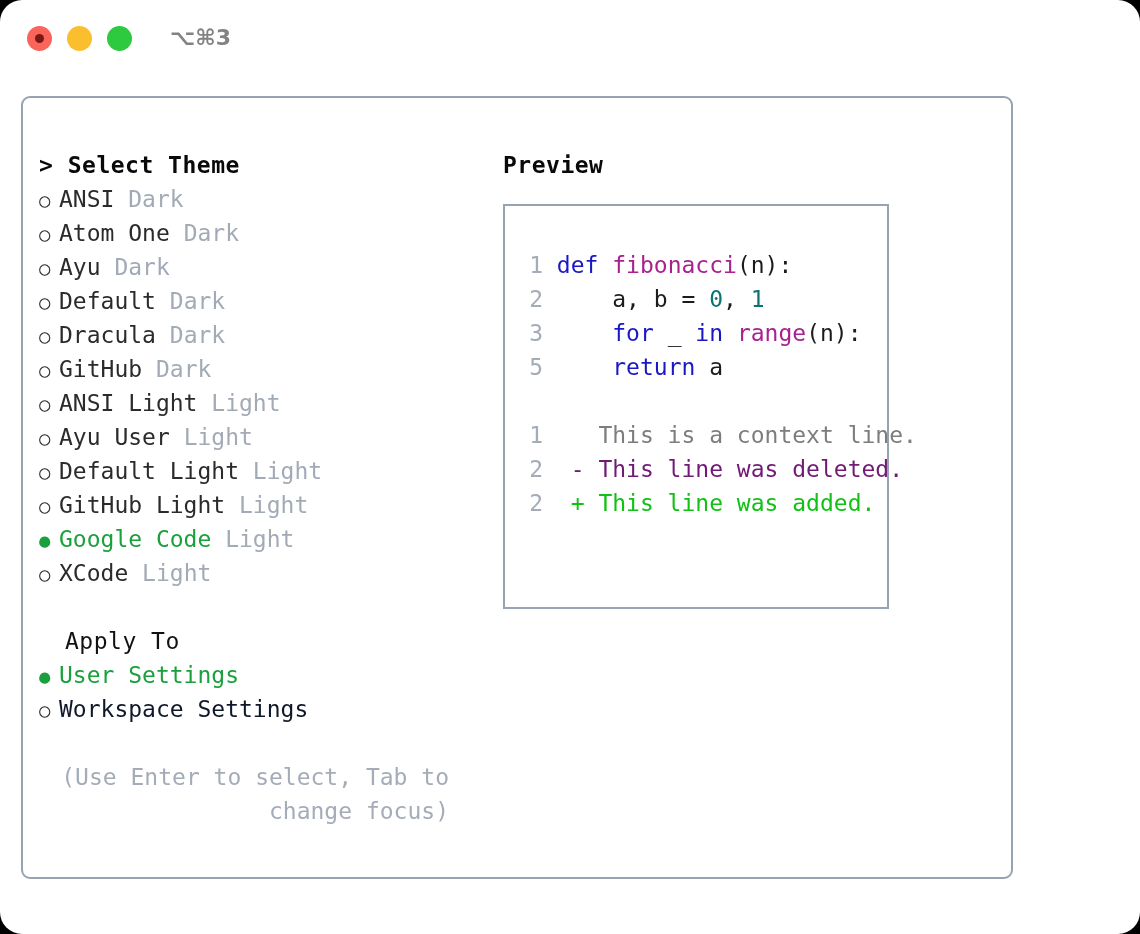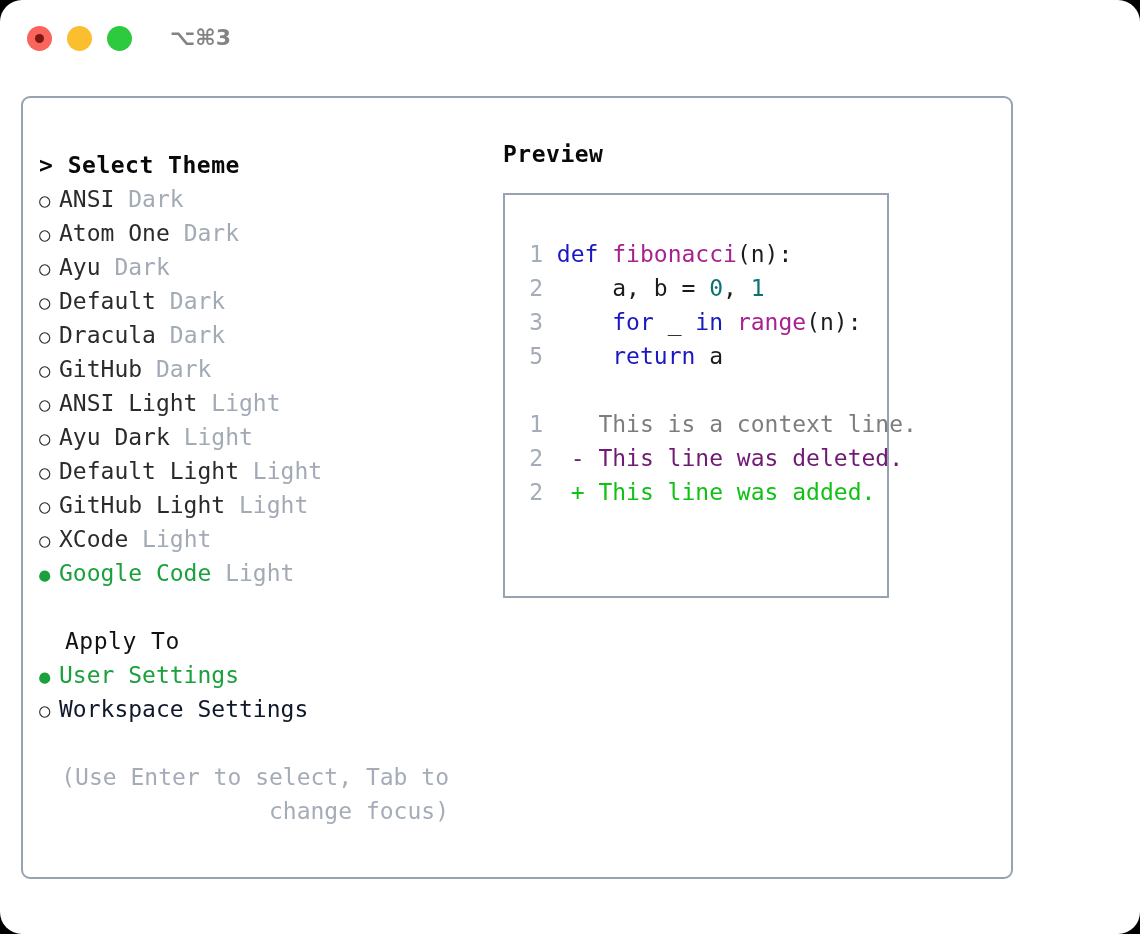--- a/index.html
+++ b/index.html
@@ -122,21 +122,21 @@
     color: #a4acb8;
     width: 410px;
     white-space: normal;
     text-align: right;
   }
 
   
   #right-col {
     position: absolute;
     left: 480px;
-    top: 39px;
+    top: 50px;
     width: 500px;
   }
   #preview-title {
     font-size: 23px;
     font-weight: bold;
     color: #090909;
     letter-spacing: 0.5px;
     line-height: 34px;
   }
   #preview-box {
@@ -192,25 +192,25 @@
     <div id="left-col">
       <div class="row" id="list-header">&gt; Select Theme</div>
       <div id="theme-list">
           <div class="row"><span class="bullet">○</span><span class="theme-name">ANSI</span><span class="theme-tag"> Dark</span></div>
           <div class="row"><span class="bullet">○</span><span class="theme-name">Atom One</span><span class="theme-tag"> Dark</span></div>
           <div class="row"><span class="bullet">○</span><span class="theme-name">Ayu</span><span class="theme-tag"> Dark</span></div>
           <div class="row"><span class="bullet">○</span><span class="theme-name">Default</span><span class="theme-tag"> Dark</span></div>
           <div class="row"><span class="bullet">○</span><span class="theme-name">Dracula</span><span class="theme-tag"> Dark</span></div>
           <div class="row"><span class="bullet">○</span><span class="theme-name">GitHub</span><span class="theme-tag"> Dark</span></div>
           <div class="row"><span class="bullet">○</span><span class="theme-name">ANSI Light</span><span class="theme-tag"> Light</span></div>
-          <div class="row"><span class="bullet">○</span><span class="theme-name">Ayu Dark</span><span class="theme-tag"> Light</span></div>
+          <div class="row"><span class="bullet">○</span><span class="theme-name">Ayu User</span><span class="theme-tag"> Light</span></div>
           <div class="row"><span class="bullet">○</span><span class="theme-name">Default Light</span><span class="theme-tag"> Light</span></div>
           <div class="row"><span class="bullet">○</span><span class="theme-name">GitHub Light</span><span class="theme-tag"> Light</span></div>
+          <div class="row"><span class="bullet sel">●</span><span class="theme-name sel">Google Code</span><span class="theme-tag"> Light</span></div>
           <div class="row"><span class="bullet">○</span><span class="theme-name">XCode</span><span class="theme-tag"> Light</span></div>
-          <div class="row"><span class="bullet sel">●</span><span class="theme-name sel">Google Code</span><span class="theme-tag"> Light</span></div>
         </div>
 
       <div class="row" id="apply-header">Apply To</div>
       <div id="apply-list">
           <div class="row"><span class="bullet sel">●</span><span class="apply-label sel">User Settings</span></div>
           <div class="row"><span class="bullet">○</span><span class="apply-label">Workspace Settings</span></div>
         </div>
 
       <div id="hint">(Use Enter to select, Tab to change focus)</div>
     </div>

